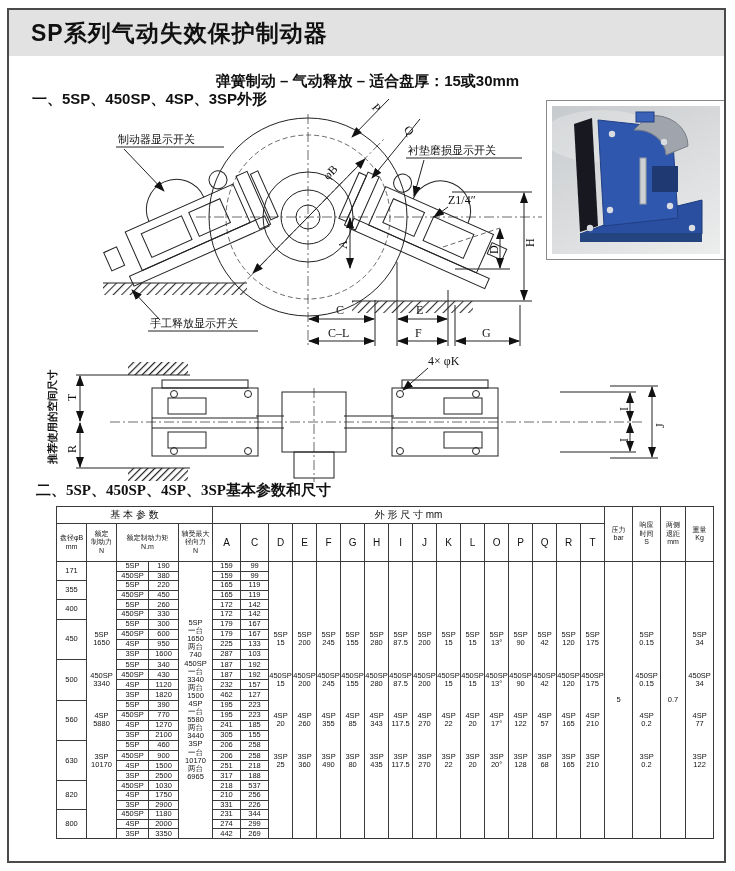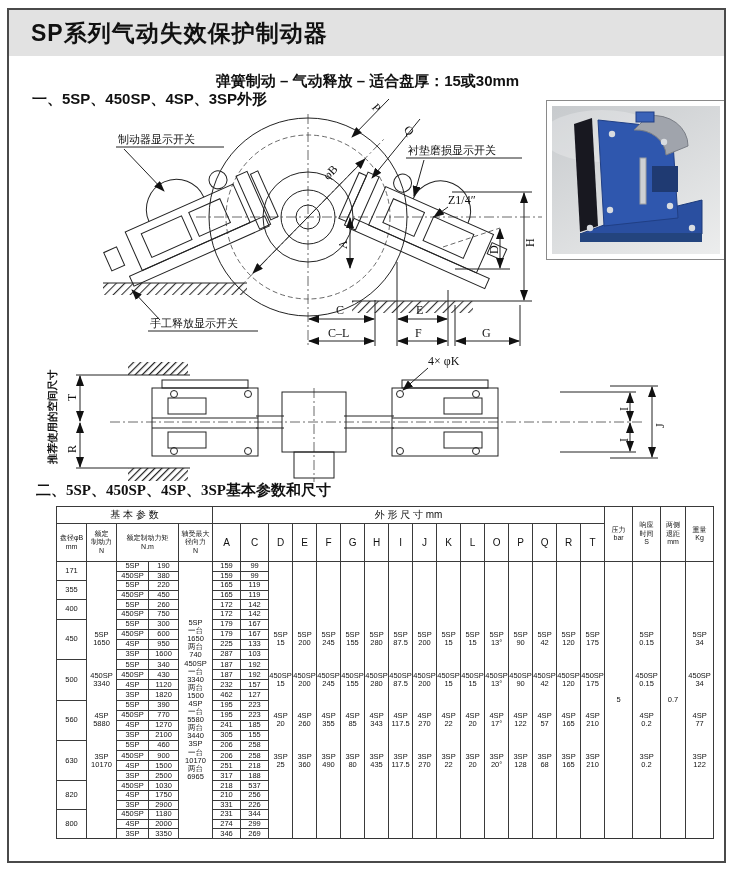--- a/index.html
+++ b/index.html
@@ -373,21 +373,21 @@
           <tr>
             <td class="size-cell" rowspan="2">400</td>
             <td class="nb pre" rowspan="2"></td>
             <td>5SP</td>
             <td>260</td>
             <td>172</td>
             <td>142</td>
           </tr>
           <tr>
             <td>450SP</td>
-            <td>750</td>
+            <td>330</td>
             <td>172</td>
             <td>142</td>
           </tr>
           <tr>
             <td class="size-cell" rowspan="4">450</td>
             <td class="nb pre" rowspan="4">5SP
 1650</td>
             <td>5SP</td>
             <td>300</td>
             <td class="nb pre radial" rowspan="4">5SP
@@ -687,21 +687,21 @@
           </tr>
           <tr>
             <td>4SP</td>
             <td>2000</td>
             <td>274</td>
             <td>299</td>
           </tr>
           <tr>
             <td>3SP</td>
             <td>3350</td>
-            <td>346</td>
+            <td>442</td>
             <td>269</td>
           </tr>
         </tbody>
     </table>
   </div>
 
   <div class="frame"></div>
 </div>
 
 </body></html>

